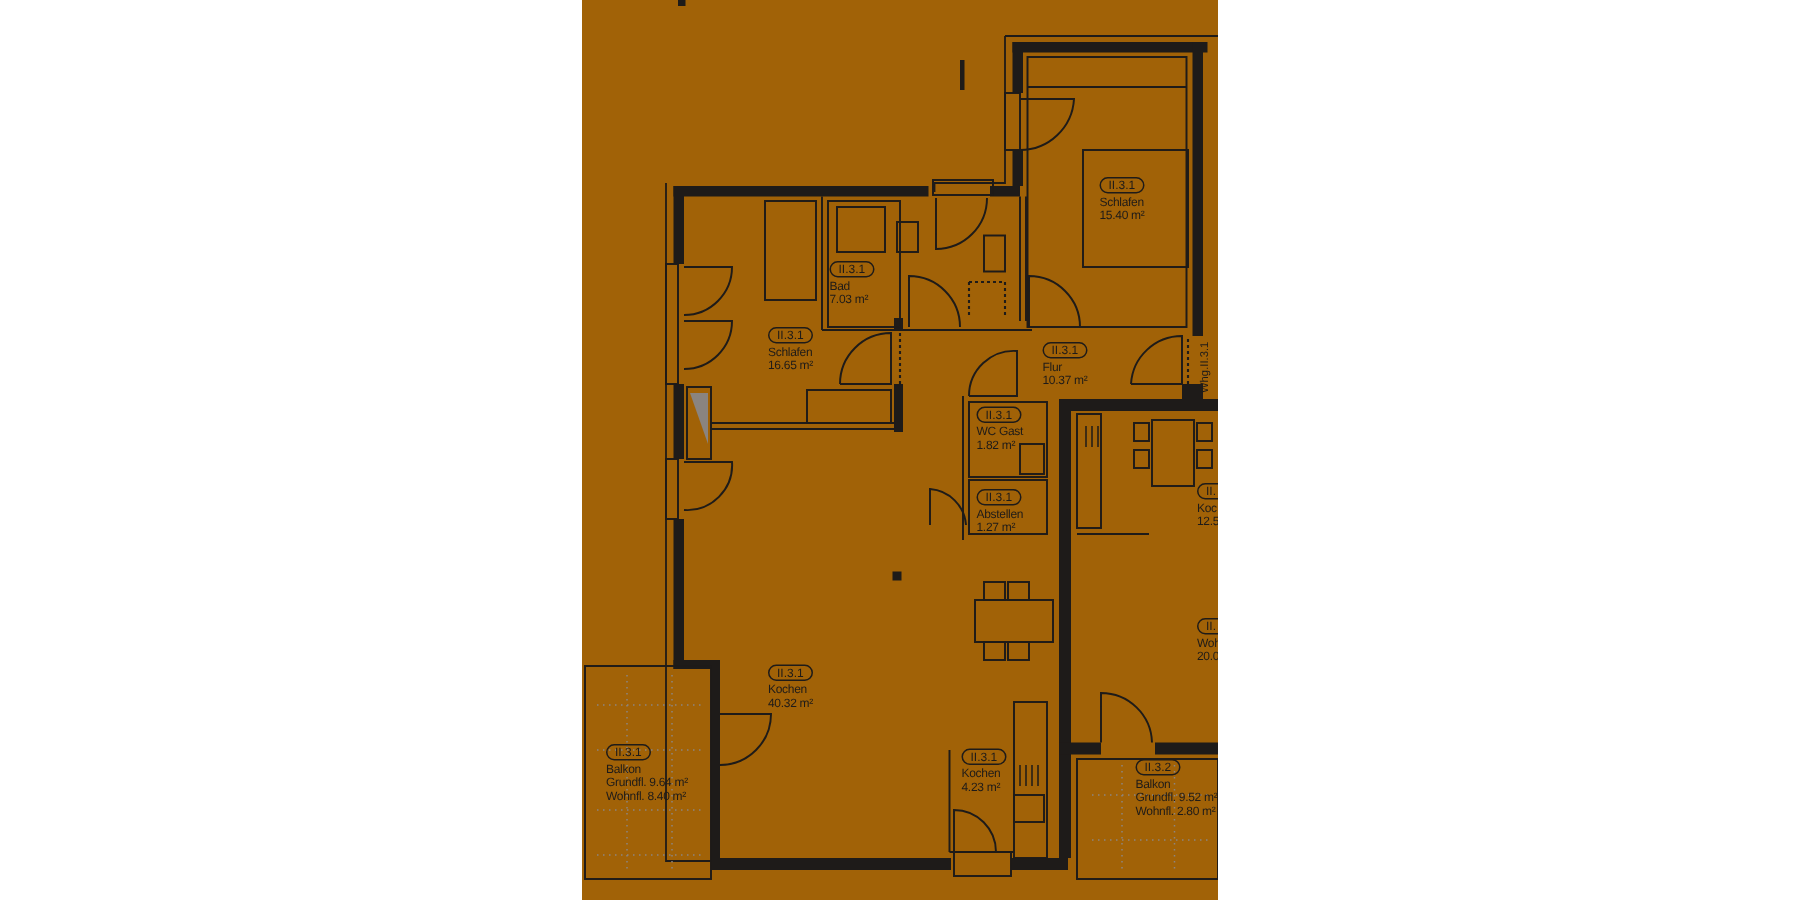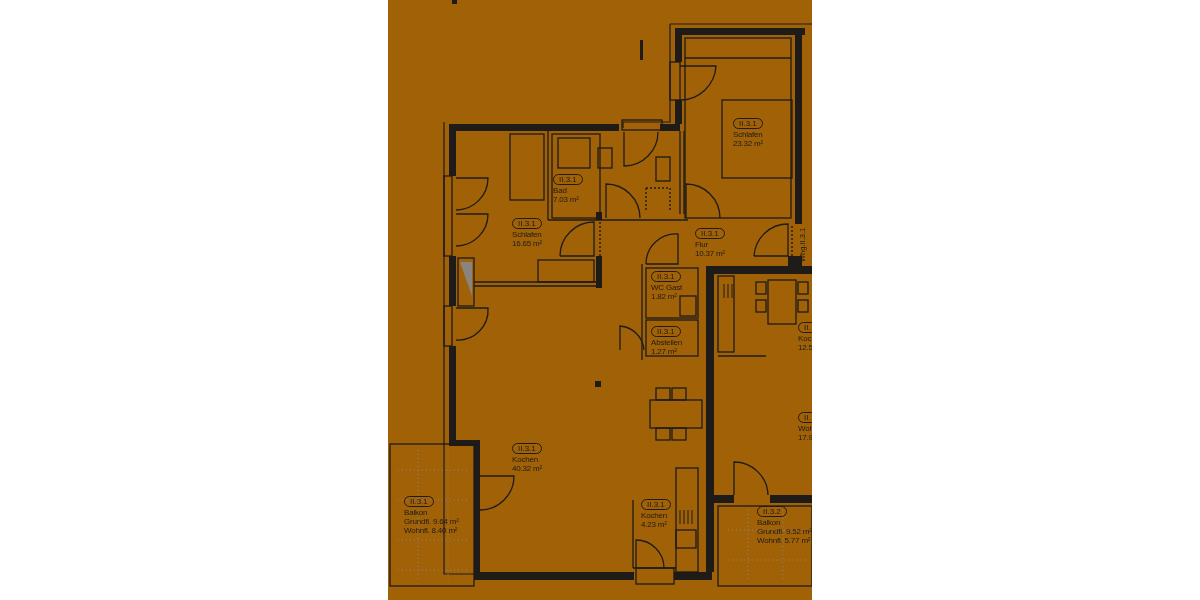--- a/index.html
+++ b/index.html
@@ -163,21 +163,21 @@
       <line x1="360" y1="510" x2="360" y2="582"></line>
       <line x1="395" y1="510" x2="395" y2="582"></line>
     </g>
 
     <rect x="64" y="0" width="5" height="4" fill="#1e1b19"></rect>
   </svg>
 
   <div class="label" style="left:345px;top:118px;">
     <span class="badge">II.3.1</span>
     <div>Schlafen</div>
-    <div>23.32 m²</div>
+    <div>15.40 m²</div>
   </div>
   <div class="label" style="left:165px;top:174px;">
     <span class="badge">II.3.1</span>
     <div>Bad</div>
     <div>7.03 m²</div>
   </div>
   <div class="label" style="left:124px;top:218px;">
     <span class="badge">II.3.1</span>
     <div>Schlafen</div>
     <div>16.65 m²</div>
@@ -210,26 +210,26 @@
   <div class="label" style="left:16px;top:496px;">
     <span class="badge">II.3.1</span>
     <div>Balkon</div>
     <div>Grundfl. 9.64 m²</div>
     <div>Wohnfl. 8.40 m²</div>
   </div>
   <div class="label" style="left:369px;top:506px;">
     <span class="badge">II.3.2</span>
     <div>Balkon</div>
     <div>Grundfl. 9.52 m²</div>
-    <div>Wohnfl. 5.77 m²</div>
+    <div>Wohnfl. 2.80 m²</div>
   </div>
   <div class="label" style="left:410px;top:322px;">
     <span class="badge">II.</span>
     <div>Koc</div>
     <div>12.5</div>
   </div>
   <div class="label" style="left:410px;top:412px;">
     <span class="badge">II.</span>
     <div>Woh</div>
-    <div>17.9</div>
+    <div>20.0</div>
   </div>
   <div class="vert" style="left:410px;top:262px;">Whg.II.3.1</div>
 </div>
 
 </body></html>

